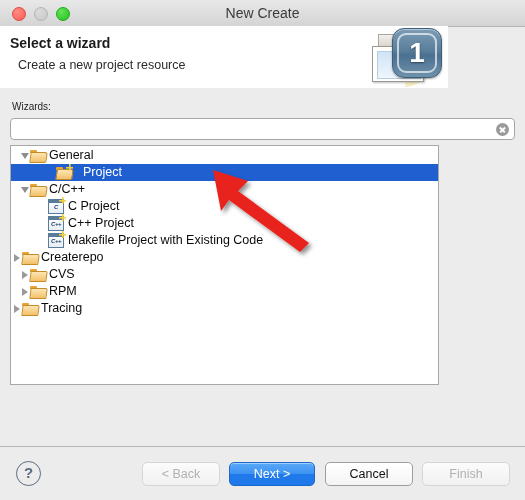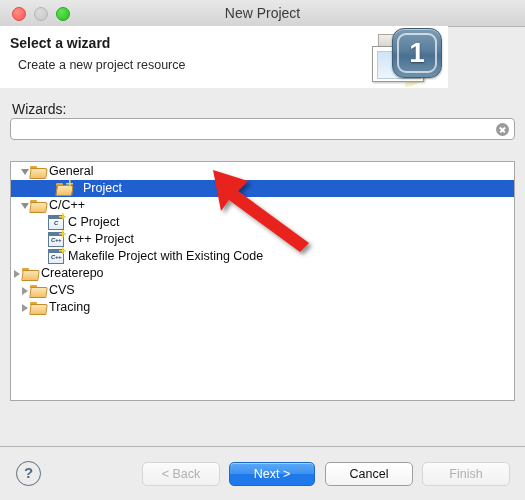--- a/index.html
+++ b/index.html
@@ -78,21 +78,21 @@
   .badge span{
     position:absolute;left:0;top:0;width:48px;height:48px;line-height:48px;
     text-align:center;color:#ffffff;font-size:28px;font-weight:bold;
     text-shadow:0 1px 2px rgba(0,0,0,.45);
   }
 
   
   .body-area{
     position:absolute;left:0;top:88px;width:525px;height:358px;background:#ececec;
   }
-  .field-label{position:absolute;left:12px;top:13px;font-size:14px;color:#1d1d1d;}
+  .field-label{position:absolute;left:12px;top:13px;font-size:10px;color:#1d1d1d;}
   .search-box{
     position:absolute;left:10px;top:30px;width:505px;height:22px;
     background:#ffffff;border:1px solid #a6a6a6;border-radius:4px;
     box-sizing:border-box;
   }
   .search-input{
     position:absolute;left:6px;top:2px;width:470px;height:18px;border:0;outline:0;
     font-size:12.5px;color:#111;background:transparent;
     font-family:"Liberation Sans","DejaVu Sans",sans-serif;
   }
@@ -101,21 +101,21 @@
     background:#9a9a9a;cursor:pointer;
   }
   .clear-btn::before,.clear-btn::after{
     content:"";position:absolute;left:3px;top:6px;width:7px;height:1.6px;background:#fff;
   }
   .clear-btn::before{transform:rotate(45deg);}
   .clear-btn::after{transform:rotate(-45deg);}
 
   
   .tree-panel{
-    position:absolute;left:10px;top:73px;width:505px;height:240px;
+    position:absolute;left:10px;top:57px;width:429px;height:240px;
     background:#ffffff;border:1px solid #a8a8a8;box-sizing:border-box;overflow:hidden;
   }
   .tree-inner{position:absolute;left:0;top:1px;width:503px;}
   .row{
     position:relative;height:17px;line-height:17px;
     font-size:12.5px;color:#0b0b0b;white-space:nowrap;
     display:flex;align-items:center;
   }
   .row.selected{background:#1f5fd0;color:#ffffff;gap:8px;}
   .twisty{
@@ -207,21 +207,21 @@
 <body>
 
 <div class="window">
 
   <div class="titlebar">
     <div class="traffic">
       <div class="light red"></div>
       <div class="light amber"></div>
       <div class="light green"></div>
     </div>
-    <div class="title-text">New Project</div>
+    <div class="title-text">New Create</div>
   </div>
 
   <div class="header">
     <div class="header-title">Select a wizard</div>
     <div class="header-sub">Create a new project resource</div>
 
     <div class="wizard-icon">
       <div class="wiz-back"></div>
       <div class="wiz-spark"></div>
       <div class="wiz-front">
@@ -315,20 +315,30 @@
             <span class="twisty closed">
               <i></i>
             </span>
             <span class="folder">
               <i class="tab"></i>
               <i class="body"></i>
             </span>
             <span class="label">CVS</span>
           </div>
           <div class="row" style="padding-left: 8px;">
+            <span class="twisty closed">
+              <i></i>
+            </span>
+            <span class="folder">
+              <i class="tab"></i>
+              <i class="body"></i>
+            </span>
+            <span class="label">RPM</span>
+          </div>
+          <div class="row" style="">
             <span class="twisty closed">
               <i></i>
             </span>
             <span class="folder">
               <i class="tab"></i>
               <i class="body"></i>
             </span>
             <span class="label">Tracing</span>
           </div>
         </div>

